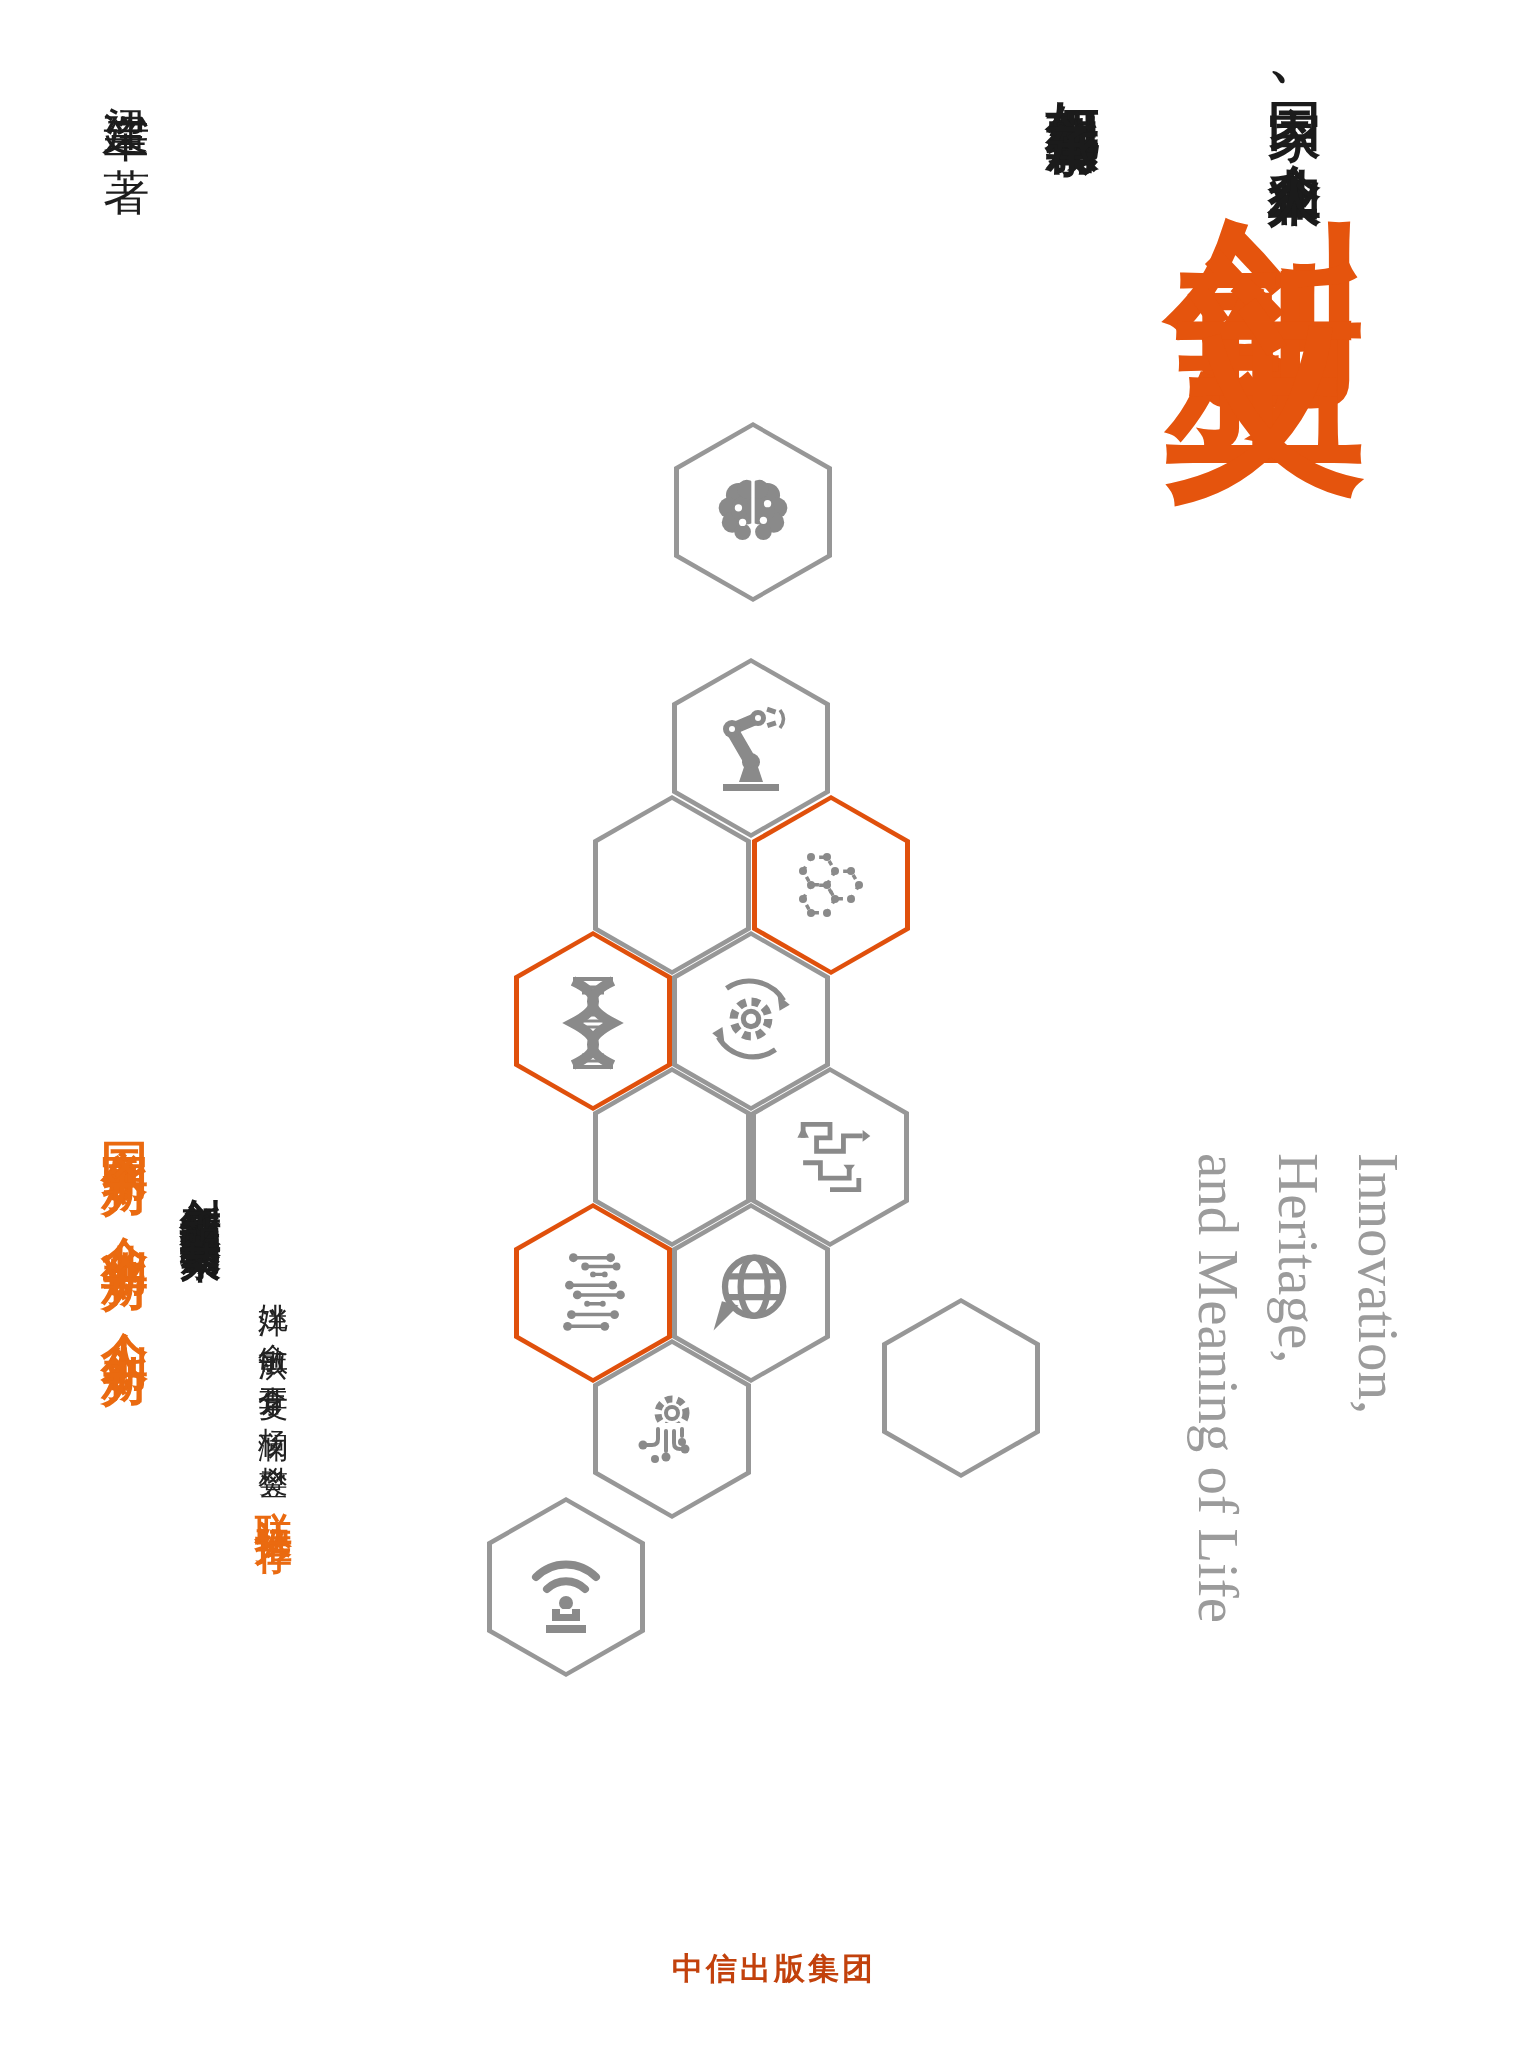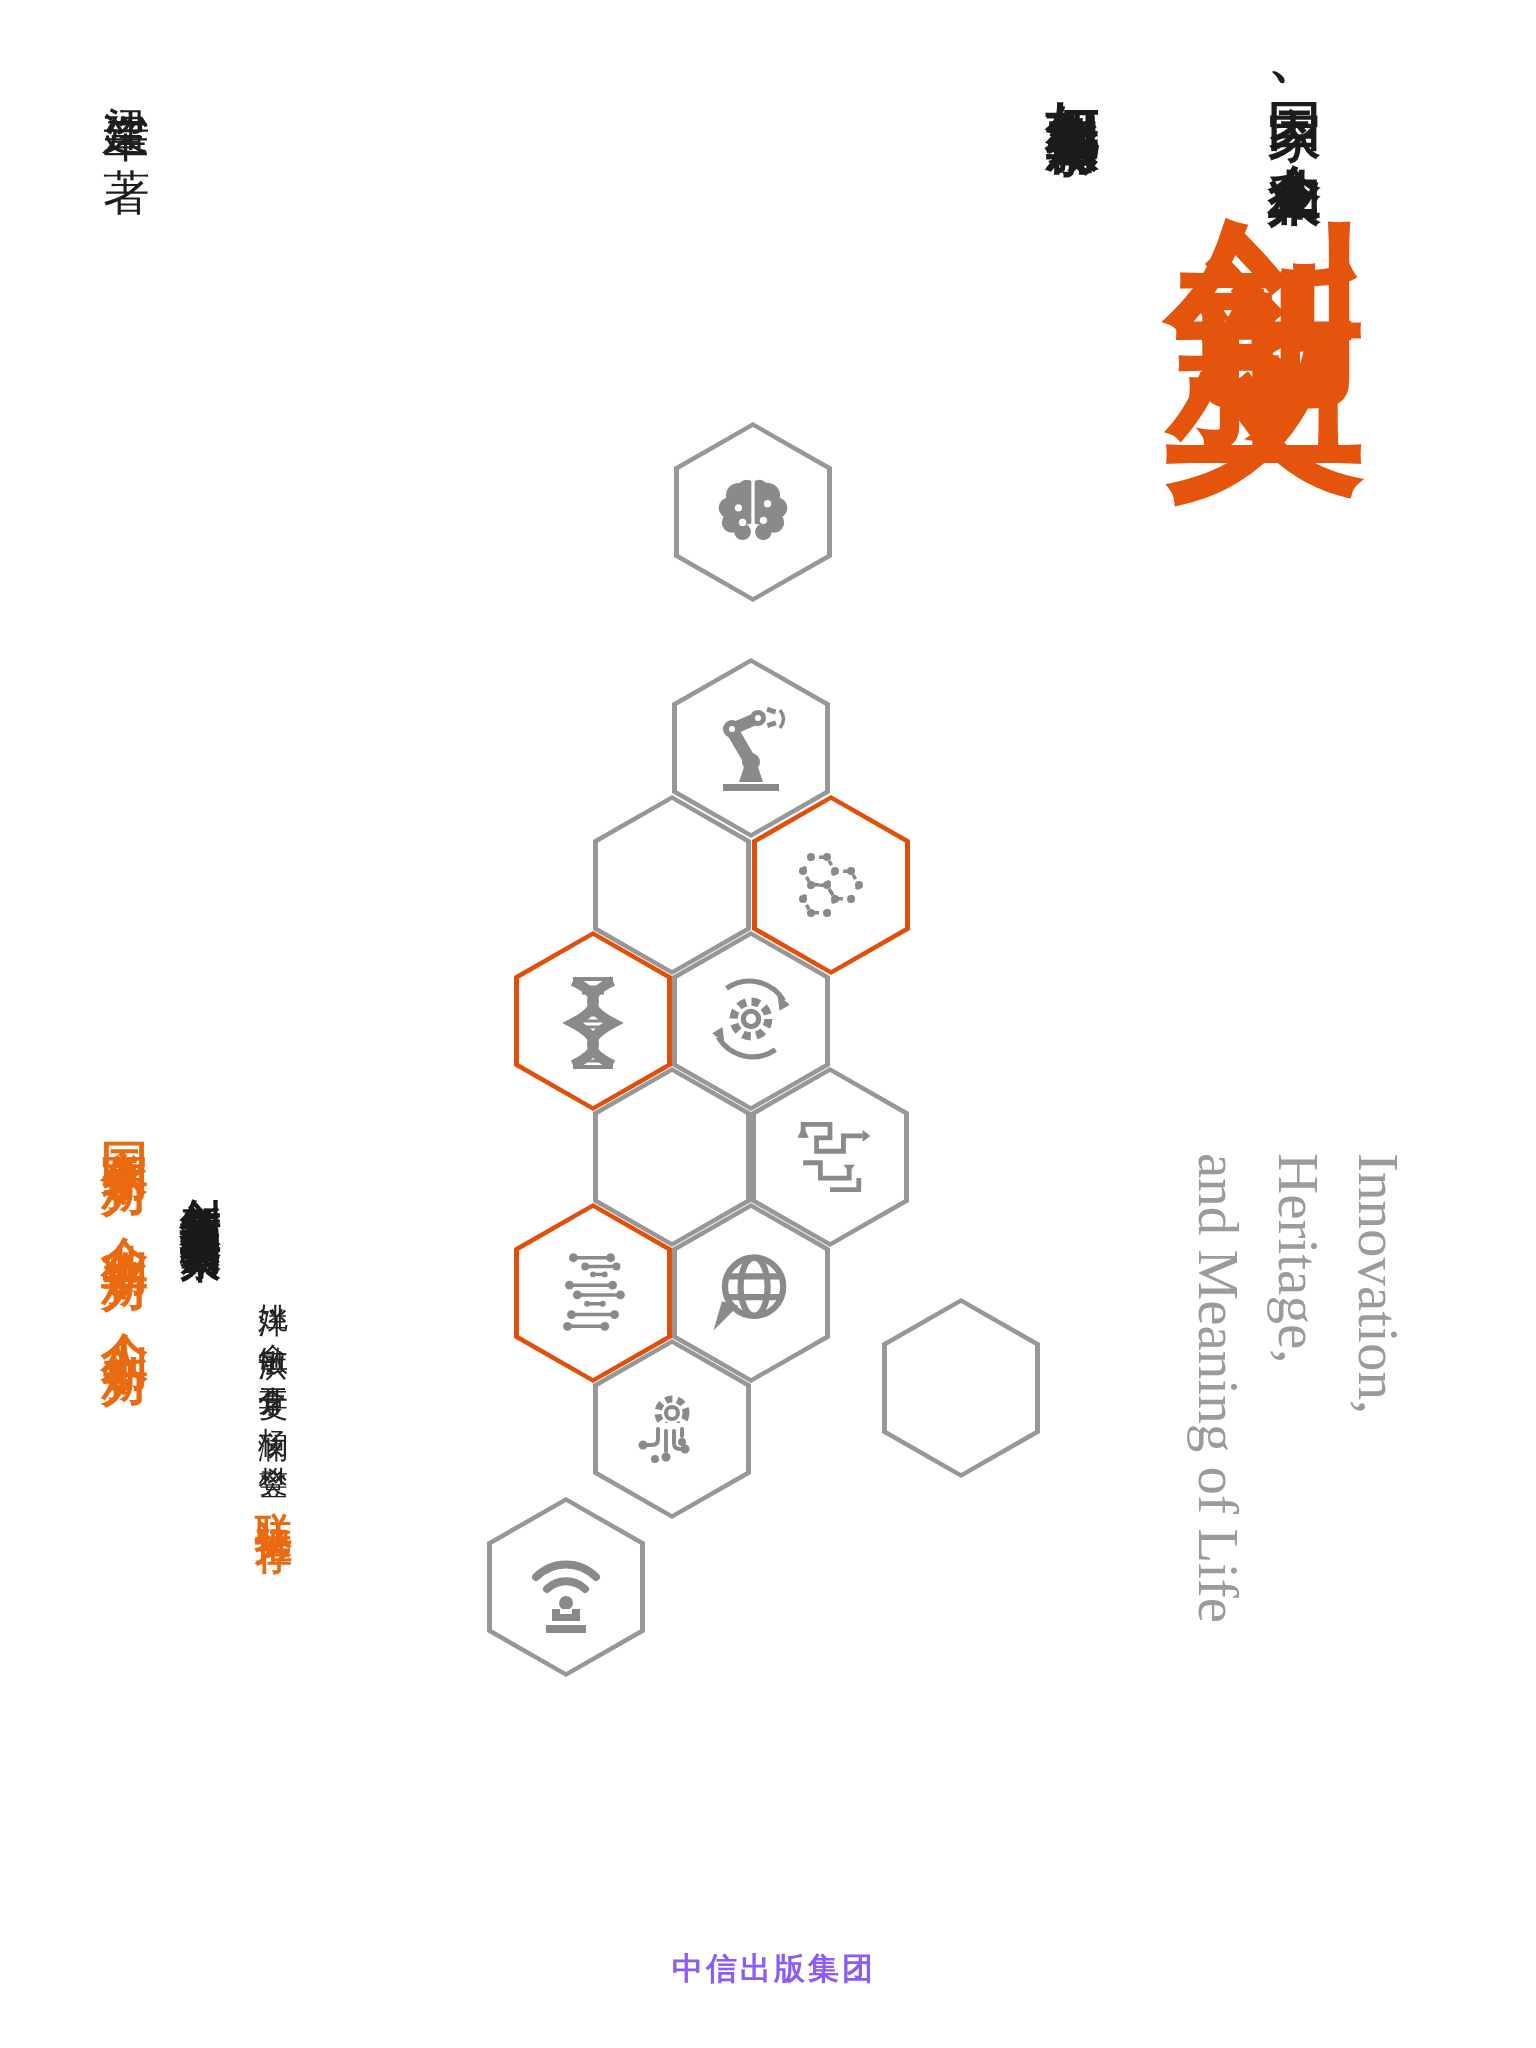--- a/index.html
+++ b/index.html
@@ -65,21 +65,21 @@
     font-family:"Liberation Serif", serif;
     font-size:57px;line-height:80px;color:#9B9B9B;
     text-align:left;
   }
   .english div{height:80px;}
 
   
   .publisher{
     position:absolute;left:672px;top:1948px;
     font-family:"Liberation Sans", sans-serif;font-weight:700;
-    font-size:31px;letter-spacing:3px;color:#8b5cf6;
+    font-size:31px;letter-spacing:3px;color:#c2410c;
   }
 
   
   .hex{
     position:absolute;width:158px;height:180px;
     clip-path:polygon(50% 0,100% 25%,100% 75%,50% 100%,0 75%,0 25%);
     background:#979797;
     display:flex;align-items:center;justify-content:center;
   }
   .hex.orange{background:#E0500C;}

